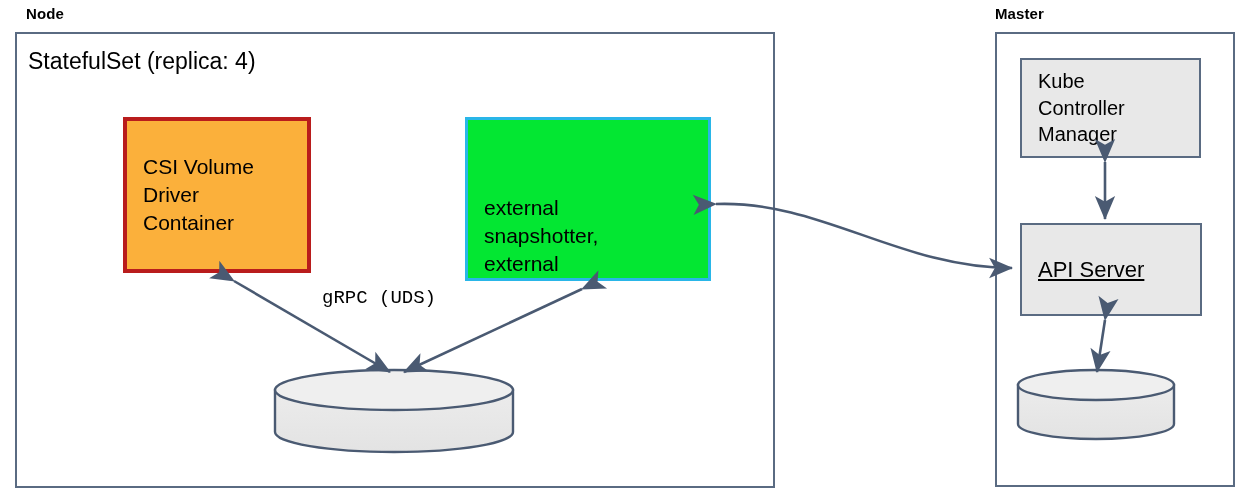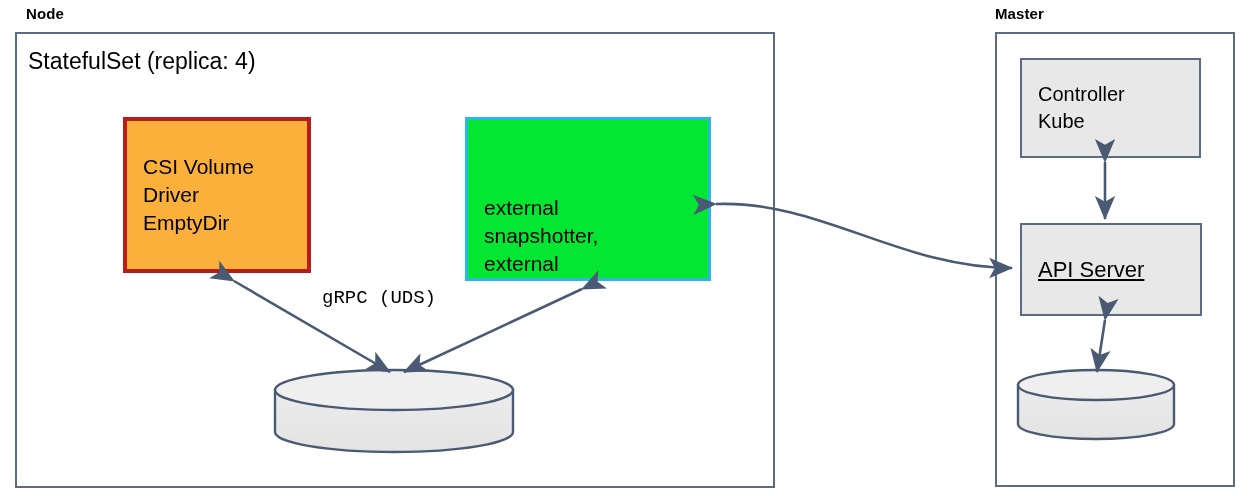--- a/index.html
+++ b/index.html
@@ -96,40 +96,41 @@
 
   <div class="group-label" style="left:26px; top:5px;">Node</div>
 
   <div class="group-box" style="left:15px; top:32px; width:760px; height:456px;"></div>
 
   <div class="group-title" style="left:28px; top:48px;">StatefulSet (replica: 4)</div>
 
   <div class="node-box box-orange" style="left:123px; top:117px; width:188px; height:156px;">
     <div class="line">CSI Volume</div>
     <div class="line">Driver</div>
-    <div class="line">EmptyDir</div>
+    <div class="line">Container</div>
   </div>
 
   <div class="node-box box-green" style="left:465px; top:117px; width:246px; height:164px;justify-content:flex-end;">
     <div class="line">external</div>
     <div class="line">snapshotter,</div>
     <div class="line">external</div>
   </div>
 
   <div class="edge-label" style="left:322px; top:287px;">gRPC (UDS)</div>
 
   <div class="cyl-label" style="left:275px; top:405px; width:238px;">EmptyDir Volume</div>
 
   <div class="group-label" style="left:995px; top:5px;">Master</div>
 
   <div class="group-box" style="left:995px; top:32px; width:240px; height:455px;"></div>
 
   <div class="node-box box-gray" style="left:1020px; top:58px; width:181px; height:100px;">
+    <div class="line" style="font-size:20px;">Kube</div>
     <div class="line" style="font-size:20px;">Controller</div>
-    <div class="line" style="font-size:20px;">Kube</div>
+    <div class="line" style="font-size:20px;">Manager</div>
   </div>
 
   <div class="node-box box-gray" style="left:1020px; top:223px; width:182px; height:93px;">
     <div class="line" style="font-size:22px;text-decoration:underline;">API Server</div>
   </div>
 
   <div class="cyl-label" style="left:1037px; top:400px; width:120px; text-align:left;">etcd</div>
 
   <svg class="overlay" viewBox="0 0 1250 496">
     <defs>

